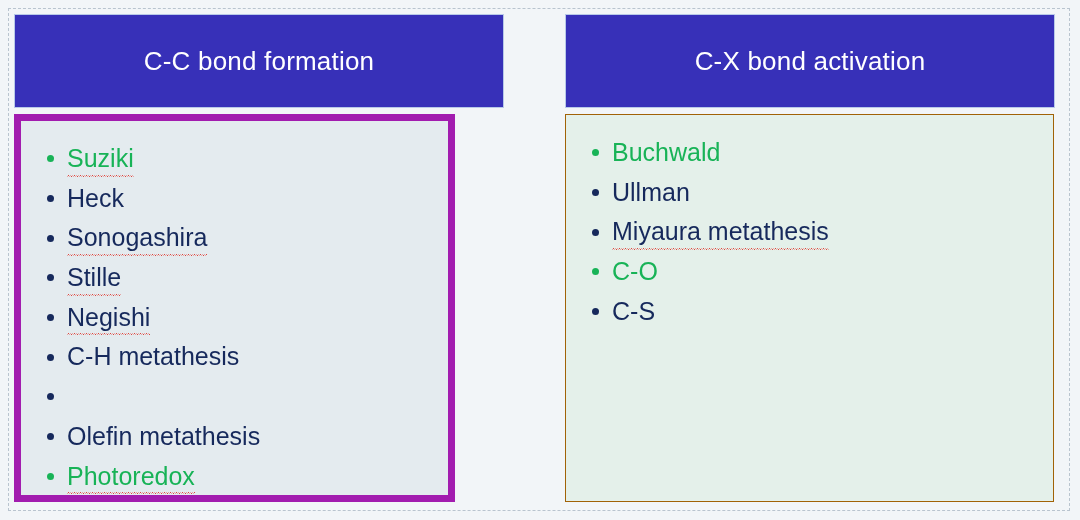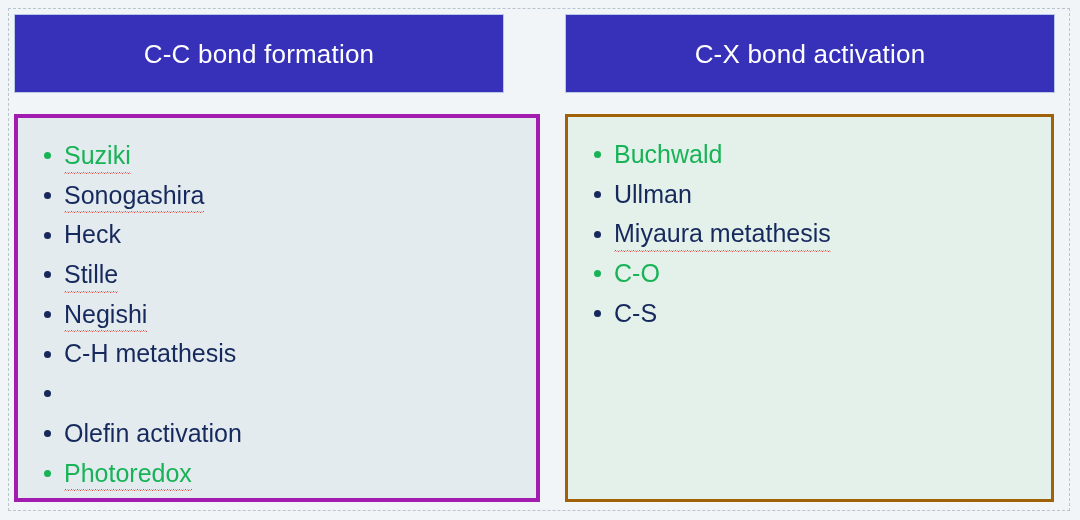--- a/index.html
+++ b/index.html
@@ -31,21 +31,21 @@
     box-sizing: border-box;
   }
   #column-cc { left: 14px;  width: 490px; }
   #column-cx { left: 565px; width: 490px; }
 
   .panel-header {
     position: absolute;
     top: 14px;
     left: 0;
     width: 100%;
-    height: 79px;
+    height: 94px;
     background: #3730b8;
     border: 1px solid #b8c9e8;
     box-sizing: border-box;
     display: flex;
     align-items: center;
     justify-content: center;
   }
   .panel-header-title {
     color: #ffffff;
     font-size: 26px;
@@ -57,22 +57,22 @@
 
   .panel-body {
     position: absolute;
     top: 114px;
     left: 0;
     width: 100%;
     height: 388px;
     box-sizing: border-box;
     padding: 18px 0 0 0;
   }
-  #body-cc { background: #e4ebef; border: 4px solid #a21caf; width: 526px; }
-  #body-cx { background: #e4f0ea; border: 3px solid #a16207; width: 489px; }
+  #body-cc { background: #e4ebef; border: 7px solid #a21caf; width: 441px; }
+  #body-cx { background: #e4f0ea; border: 1px solid #a16207; width: 489px; }
 
   ul.reaction-list {
     list-style: none;
     margin: 0;
     padding: 0;
   }
   ul.reaction-list li {
     position: relative;
     height: 39.7px;
     padding-left: 46px;
@@ -118,27 +118,27 @@
 
 <div id="slide-area"></div>
 
 <div class="column" id="column-cc">
   <div class="panel-header">
     <span class="panel-header-title">C-C bond formation</span>
   </div>
   <div class="panel-body" id="body-cc">
     <ul class="reaction-list">
         <li class="tone-green misspelled"><span class="bullet"></span><span class="label-text">Suziki</span></li>
+        <li class="tone-navy"><span class="bullet"></span><span class="label-text">Heck</span></li>
         <li class="tone-navy misspelled"><span class="bullet"></span><span class="label-text">Sonogashira</span></li>
-        <li class="tone-navy"><span class="bullet"></span><span class="label-text">Heck</span></li>
         <li class="tone-navy misspelled"><span class="bullet"></span><span class="label-text">Stille</span></li>
         <li class="tone-navy misspelled"><span class="bullet"></span><span class="label-text">Negishi</span></li>
         <li class="tone-navy"><span class="bullet"></span><span class="label-text">C-H metathesis</span></li>
         <li class="tone-navy misspelled"><span class="bullet"></span></li>
-        <li class="tone-navy"><span class="bullet"></span><span class="label-text">Olefin activation</span></li>
+        <li class="tone-navy"><span class="bullet"></span><span class="label-text">Olefin metathesis</span></li>
         <li class="tone-green misspelled"><span class="bullet"></span><span class="label-text">Photoredox</span></li>
       </ul>
   </div>
 </div>
 
 <div class="column" id="column-cx">
   <div class="panel-header">
     <span class="panel-header-title">C-X bond activation</span>
   </div>
   <div class="panel-body" id="body-cx">

